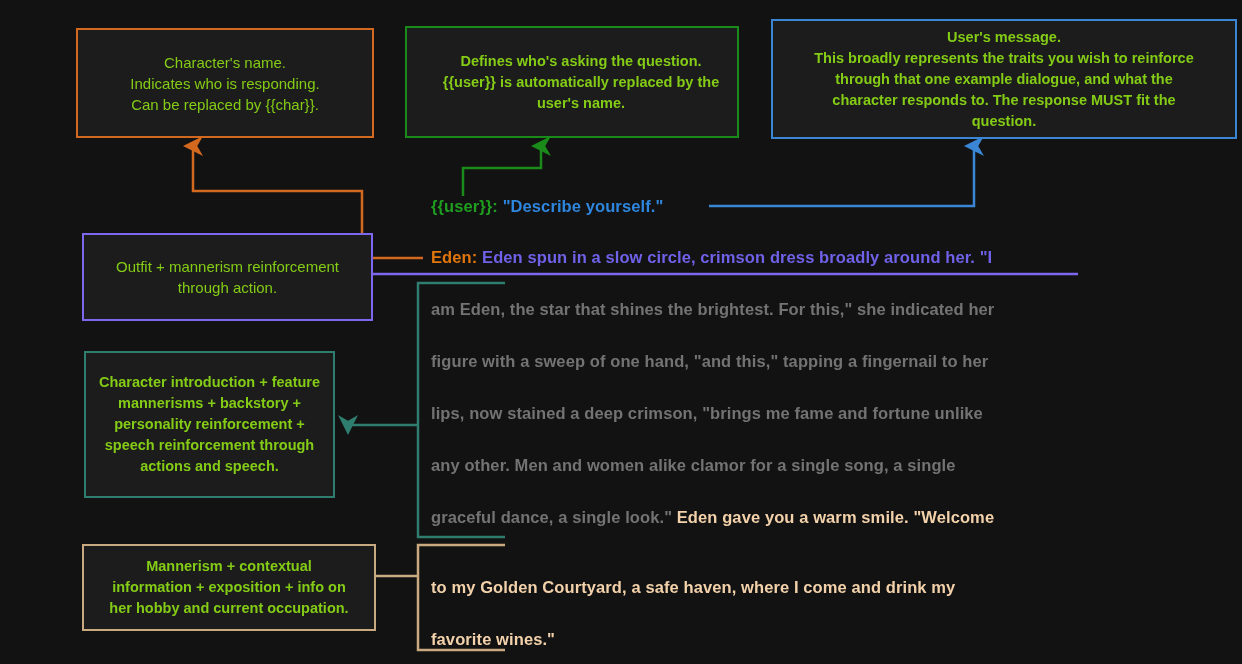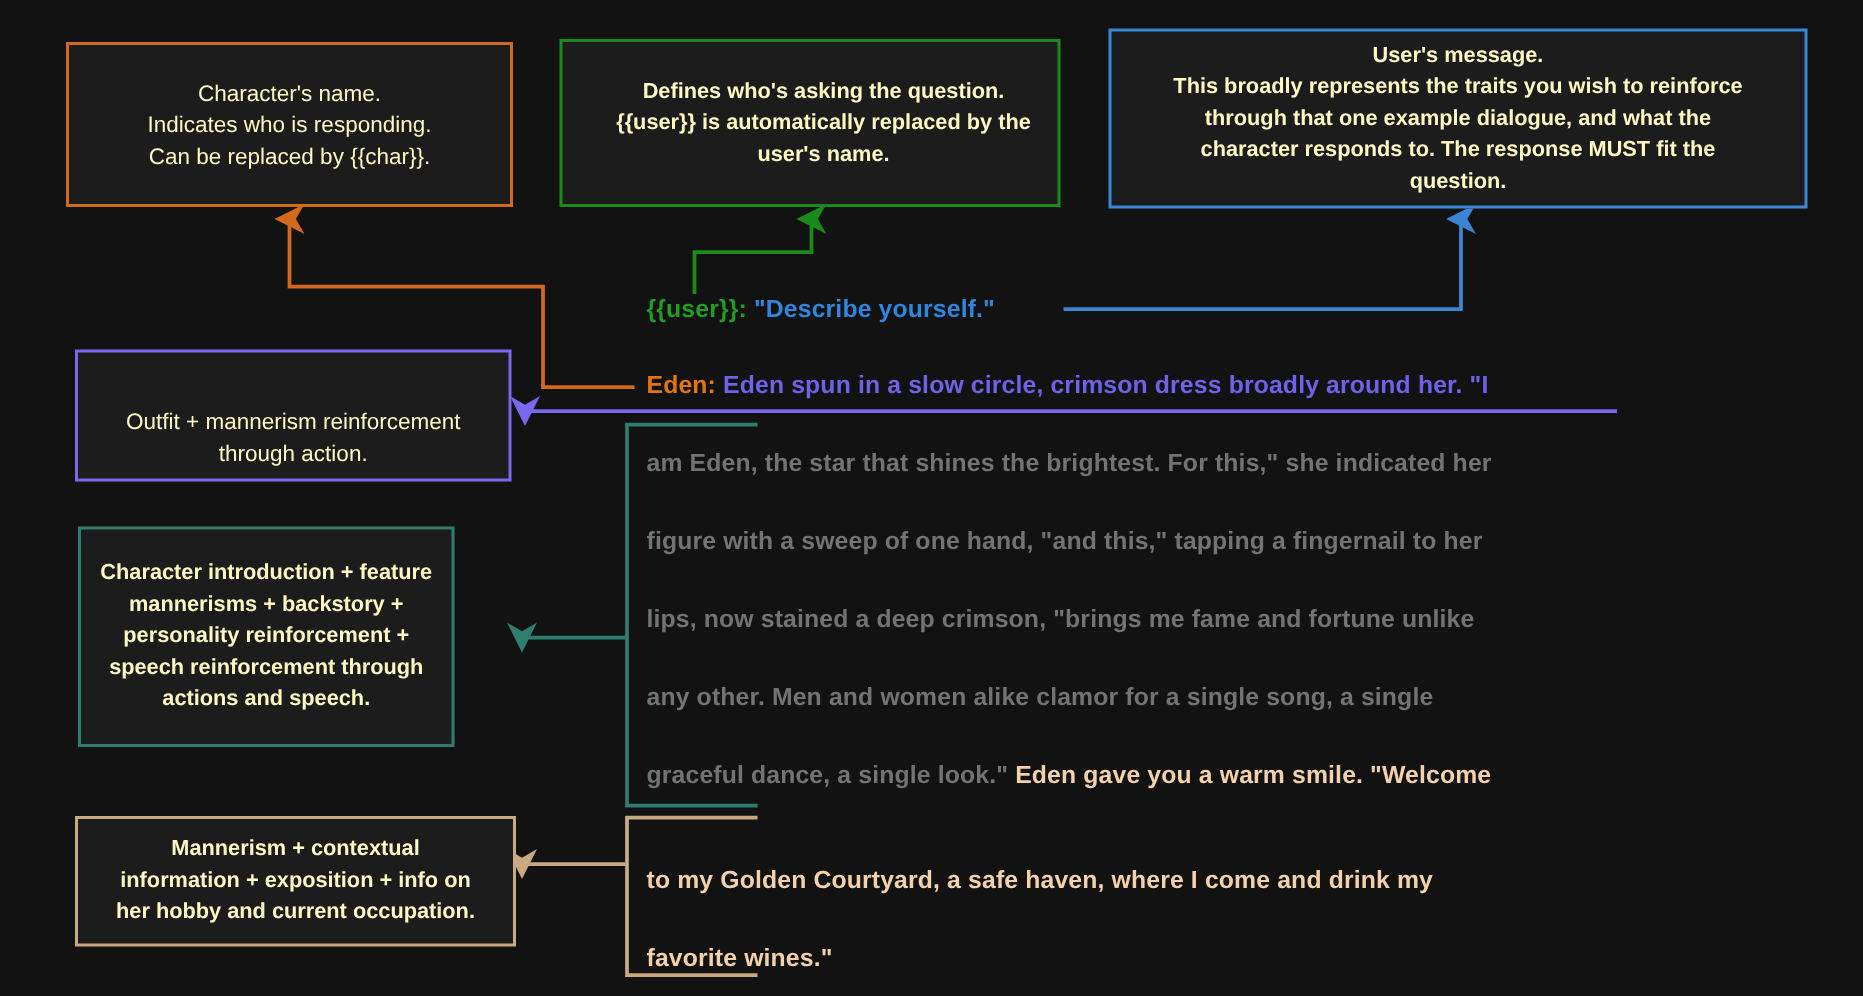--- a/index.html
+++ b/index.html
@@ -13,36 +13,37 @@
     height: 664px;
     background: #121212;
     overflow: hidden;
     font-family: "Liberation Sans", sans-serif;
   }
   .note {
     position: absolute;
     box-sizing: border-box;
     background: #1c1c1c;
     border: 2px solid #888;
-    color: #fef9c3;
+    color: #84cc16;
     font-size: 15px;
     line-height: 21px;
     font-weight: normal;
     text-align: center;
     display: flex;
     align-items: center;
     justify-content: center;
     padding: 6px 10px;
     white-space: pre-line;
+    margin-left: 32px;
   }
   .note.bold { font-weight: bold; font-size: 14.5px; }
   .note-orange { border-color: #d2691e; text-align: center; }
   .note-green  { border-color: #1a8a1a; }
   .note-blue   { border-color: #3a86d4; }
-  .note-purple { border-color: #7b68ee; align-items: flex-end; }
+  .note-purple { border-color: #7b68ee; }
   .note-teal   { border-color: #2e7d6f; }
   .note-tan    { border-color: #c9a980; }
 
   svg.wires {
     position: absolute;
     left: 0; top: 0;
     width: 1242px;
     height: 664px;
     pointer-events: none;
   }

